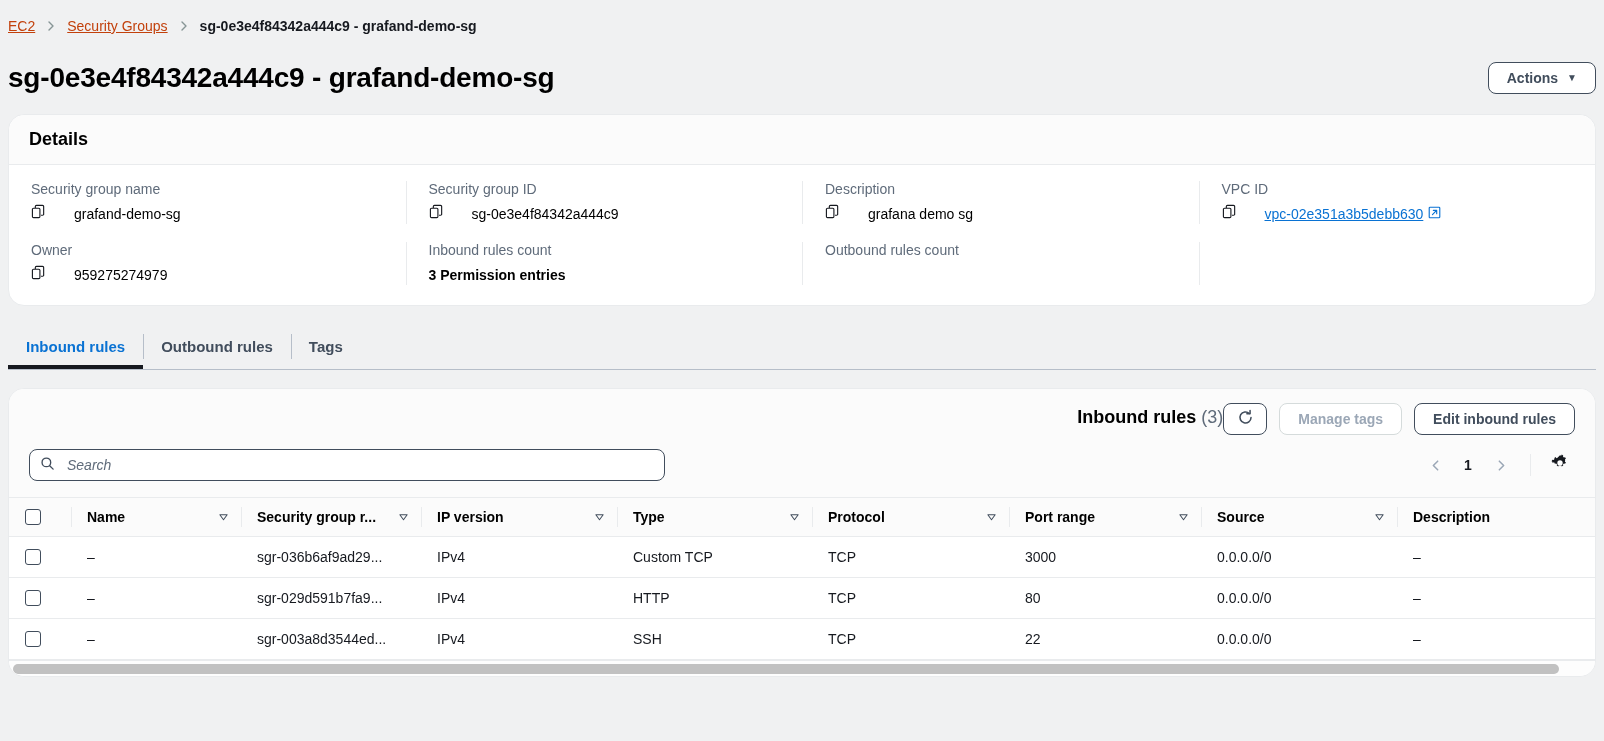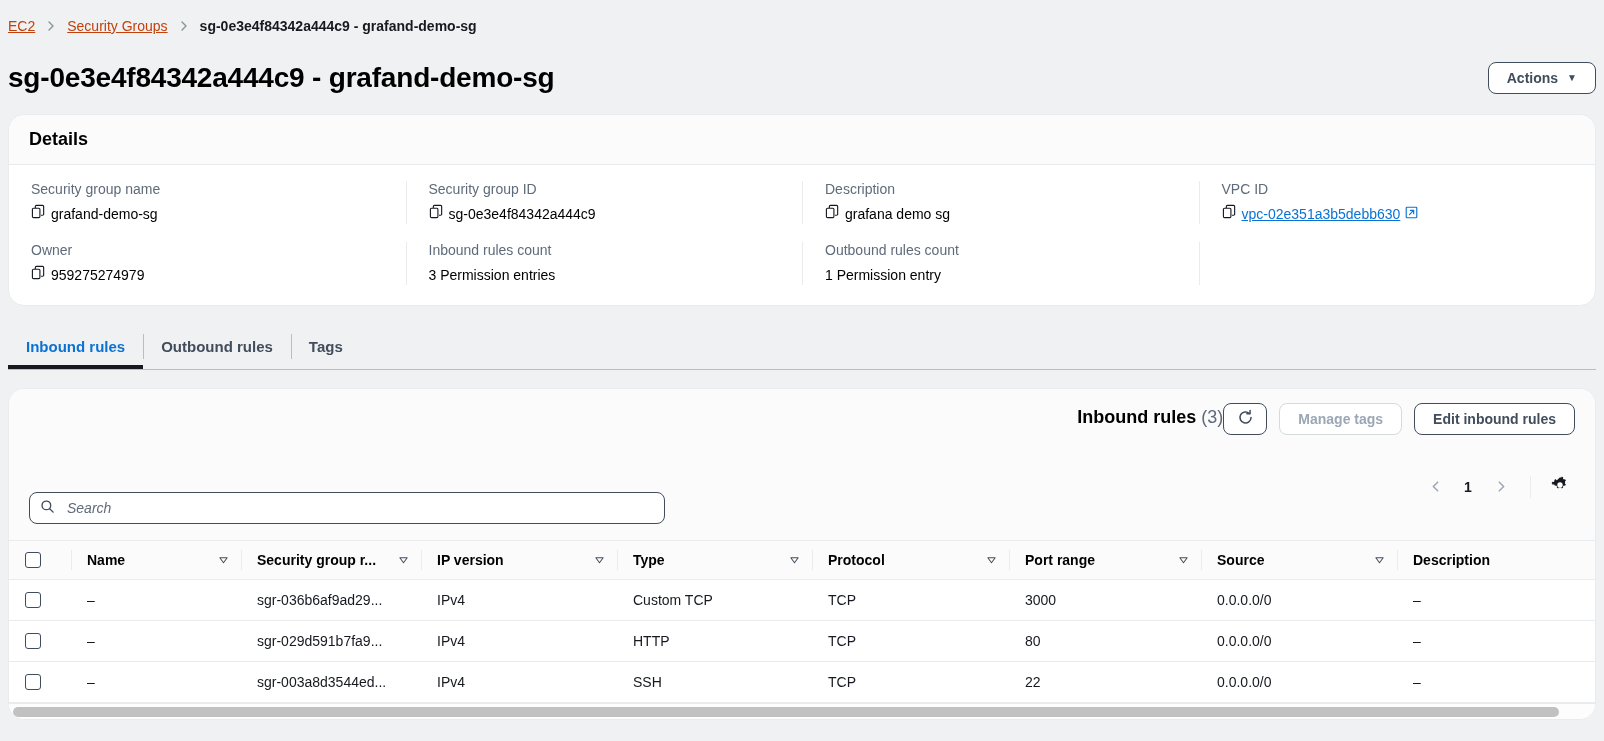--- a/index.html
+++ b/index.html
@@ -109,24 +109,24 @@
   .detail-label {
     font-size: 14px;
     color: #5f6b7a;
     margin-bottom: 7px;
   }
   .detail-value {
     font-size: 14px;
     color: #000;
     display: flex;
     align-items: center;
-    gap: 5px;
+    gap: 28px;
     line-height: 20px;
   }
-  .detail-value.plain { padding-left: 0; }
+  .detail-value.plain { padding-left: 0; font-weight: bold; }
   .copy-icon { flex: 0 0 auto; cursor: pointer; }
   .ext-link {
     color: #0972d3;
     text-decoration: underline;
     cursor: pointer;
     display: inline-flex;
     align-items: center;
     gap: 5px;
   }
 
@@ -197,21 +197,20 @@
   .search-box {
     display: flex;
     align-items: center;
     gap: 10px;
     width: 636px;
     height: 32px;
     padding: 4px 10px;
     border: 1px solid #414d5c;
     border-radius: 8px;
     background: #fff;
-    margin-top: 43px;
   }
   .search-input {
     border: none;
     outline: none;
     font-family: "Liberation Sans", sans-serif;
     font-size: 14px;
     font-style: italic;
     color: #5f6b7a;
     background: transparent;
     width: 100%;
@@ -421,23 +420,20 @@
 
       <div class="detail-cell">
         <div class="detail-label">Inbound rules count</div>
         <div class="detail-value plain">
           <span>3 Permission entries</span>
         </div>
       </div>
 
       <div class="detail-cell">
         <div class="detail-label">Outbound rules count</div>
-        <div class="detail-value plain">
-          <span>1 Permission entry</span>
-        </div>
       </div>
 
       <div class="detail-cell"></div>
 
     </div>
   </div>
 </section>
 
 <div class="tabs">
   <div class="tab active">

